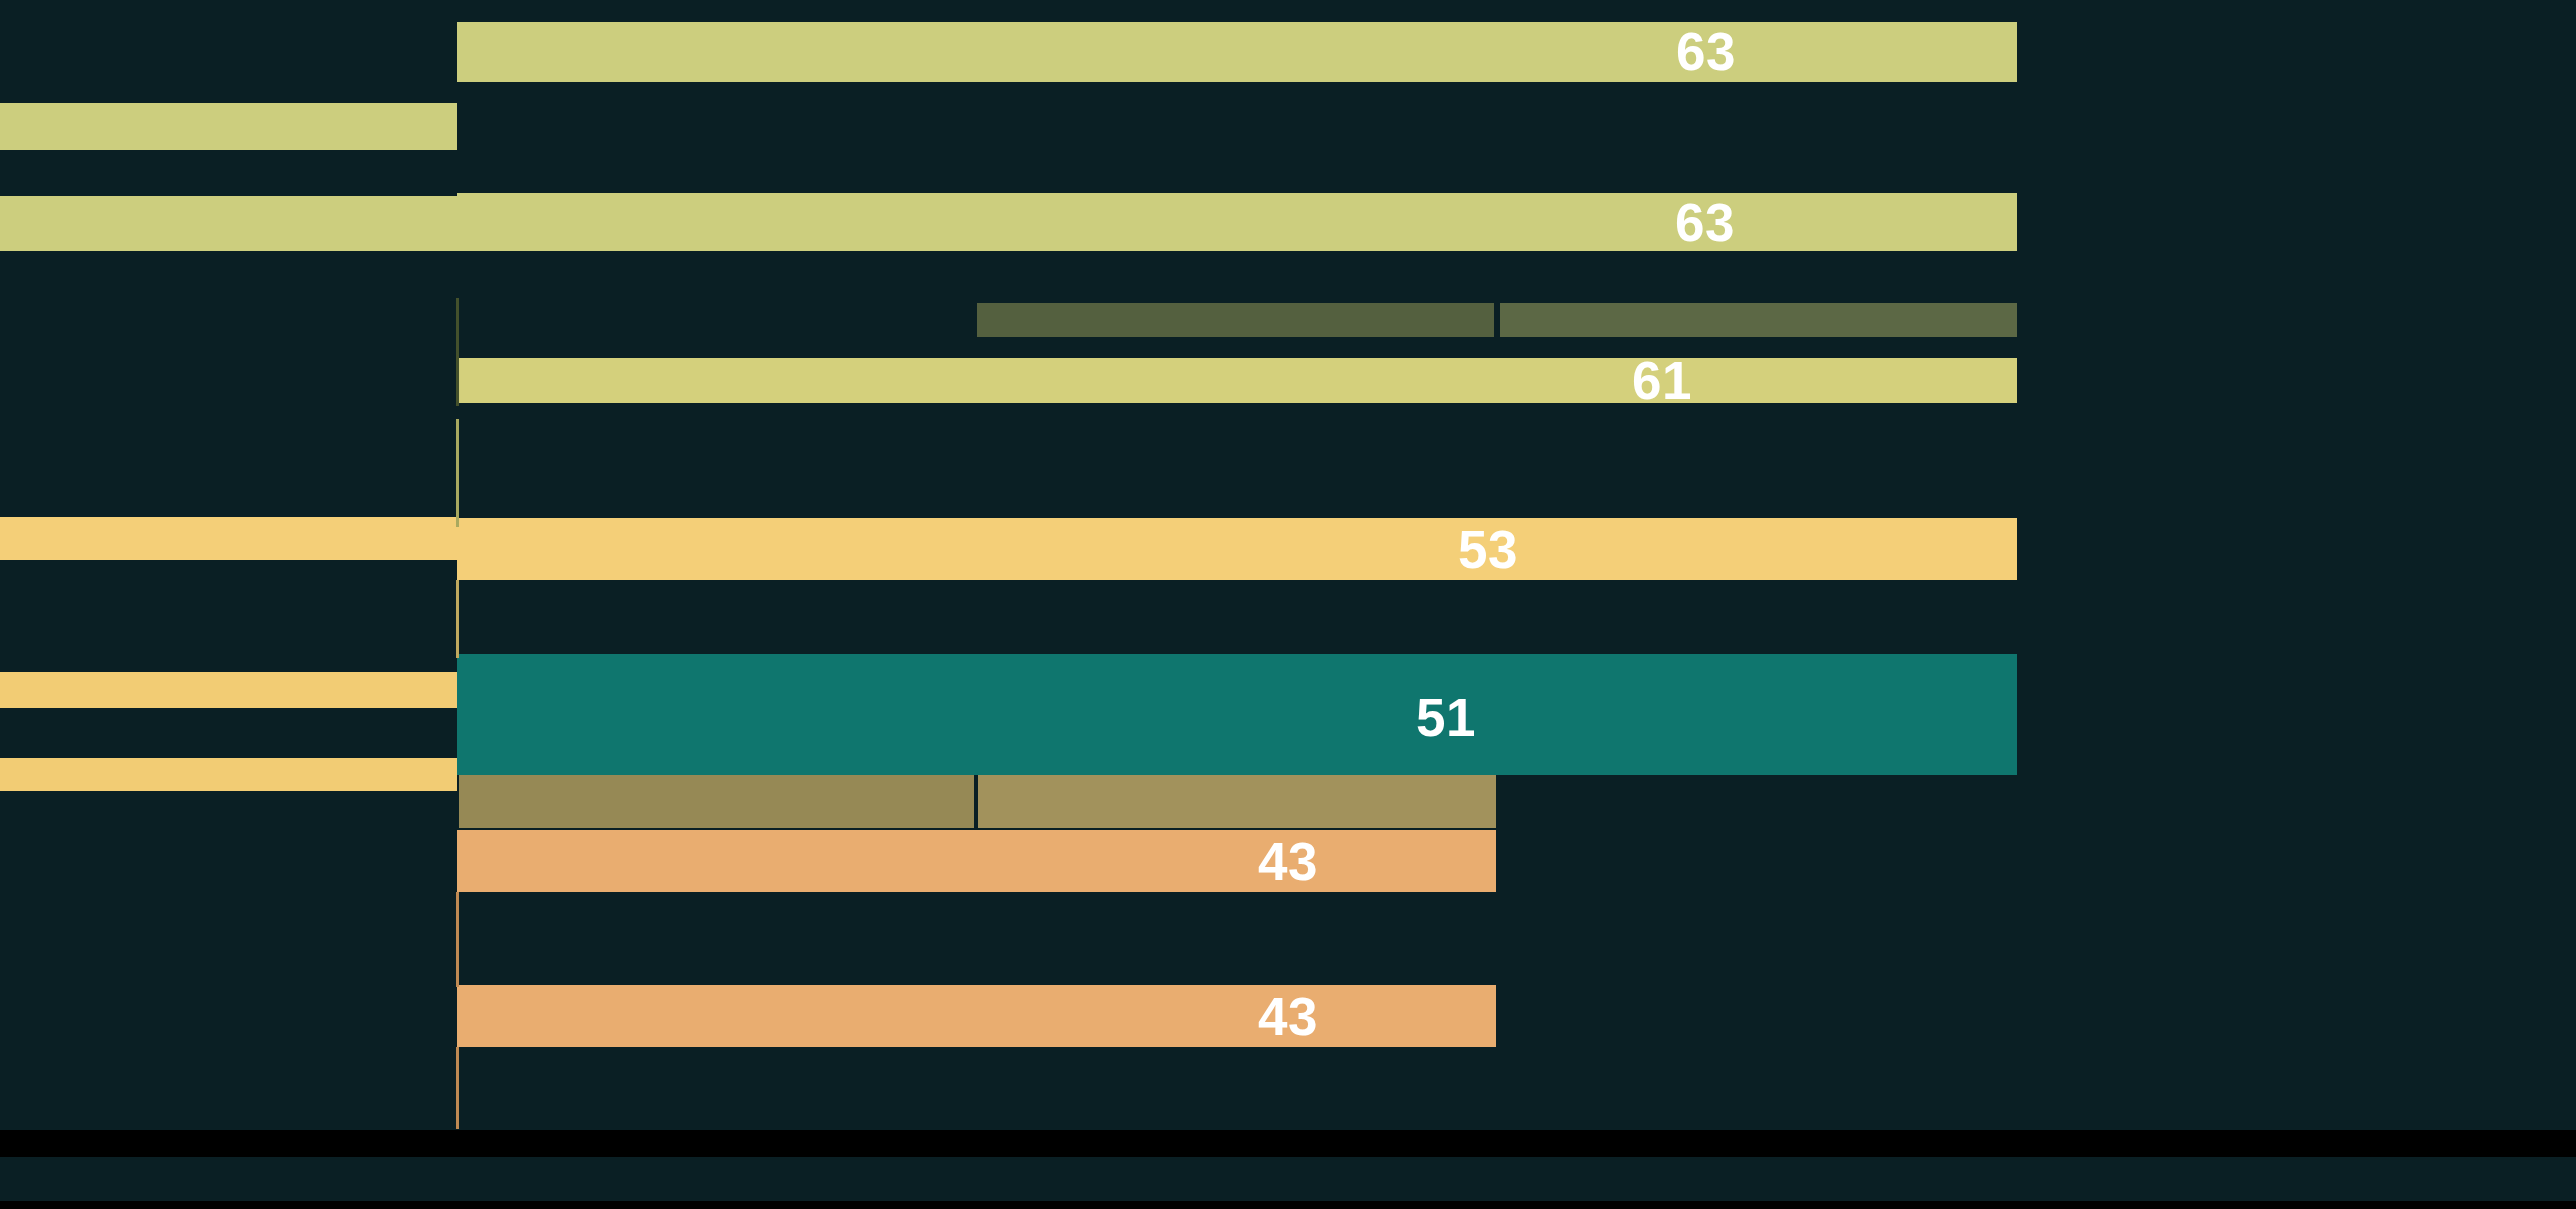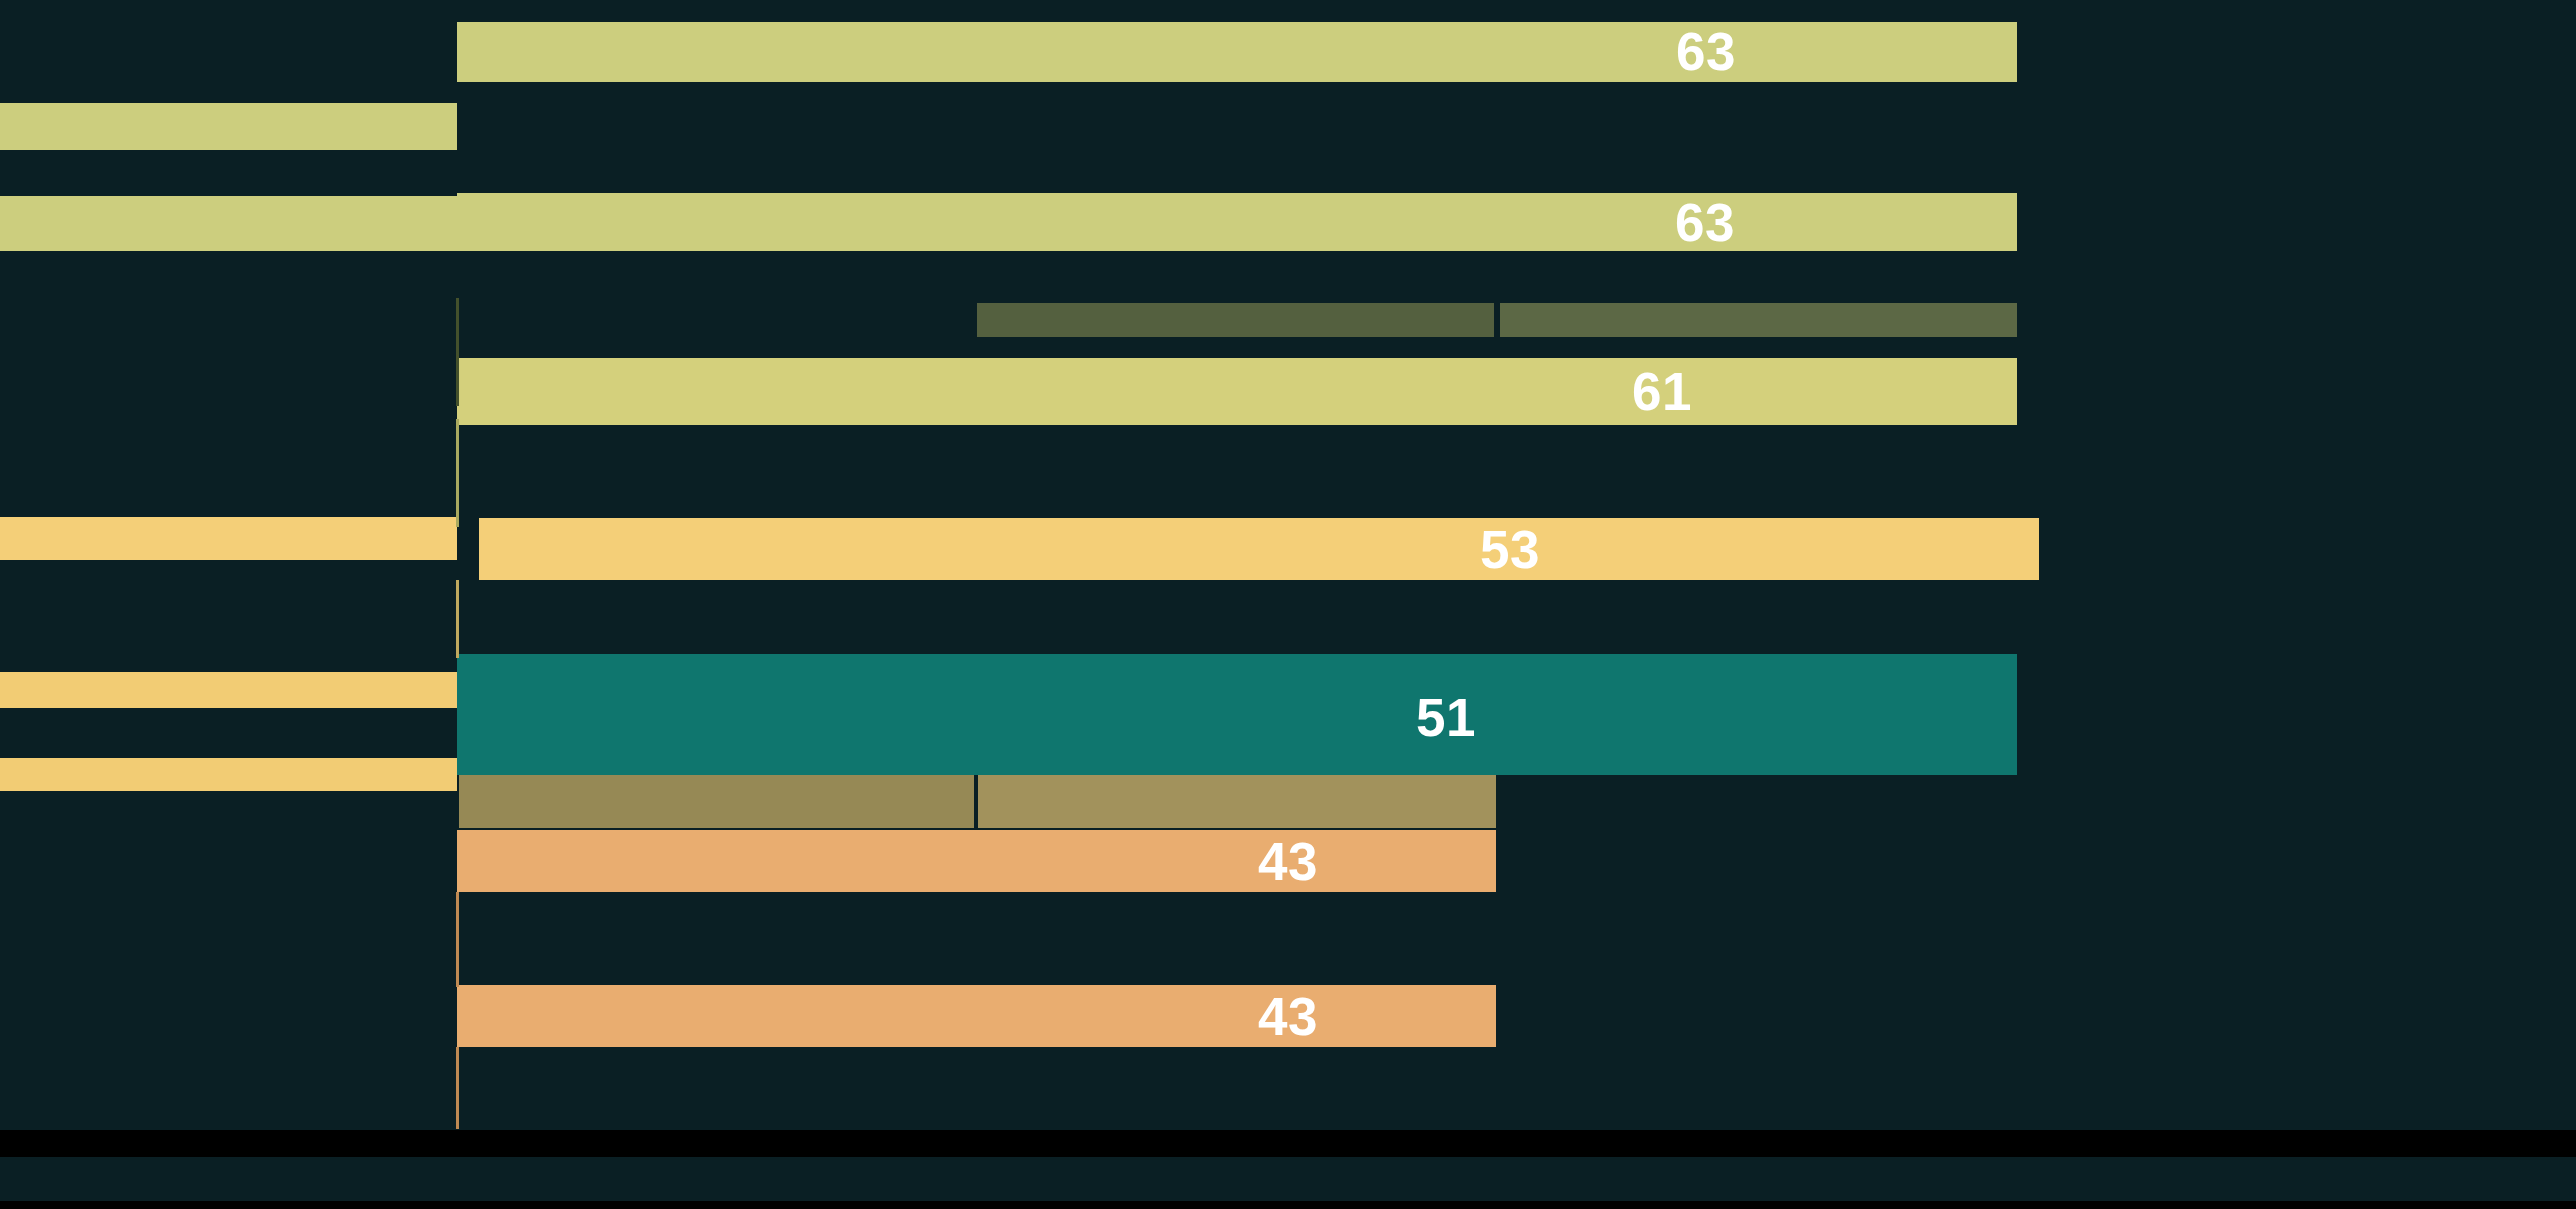--- a/index.html
+++ b/index.html
@@ -105,27 +105,27 @@
 
     <div class="bar" style="left:457px;top:193px;width:1560px;height:58px;background:#ccce7e;">
       <span class="bar-value" style="left:1218px;">63</span>
     </div>
 
     <div class="overlay-seg" style="left:977px;top:303px;width:519px;height:34px;background:#54603f;"></div>
     <div class="overlay-seg" style="left:1500px;top:303px;width:517px;height:34px;background:#5c6845;"></div>
     <div class="seg-divider" style="left:974px;top:303px;height:34px;"></div>
     <div class="seg-divider" style="left:1494px;top:303px;height:34px;"></div>
 
-    <div class="bar" style="left:457px;top:358px;width:1560px;height:67px;background:#d4d07c;">
+    <div class="bar" style="left:457px;top:358px;width:1560px;height:45px;background:#d4d07c;">
       <span class="bar-value" style="left:1175px;">61</span>
     </div>
 
     <div class="axis-line" style="left:456px;top:298px;height:108px;background:#44512c;"></div>
 
-    <div class="bar" style="left:479px;top:518px;width:1560px;height:62px;background:#f4cf78;">
+    <div class="bar" style="left:457px;top:518px;width:1560px;height:62px;background:#f4cf78;">
       <span class="bar-value" style="left:1001px;">53</span>
     </div>
 
     <div class="axis-line" style="left:456px;top:419px;height:108px;background:#a9a95f;"></div>
 
     <div class="bar" style="left:457px;top:654px;width:1560px;height:121px;background:#0f766e;">
       <span class="bar-value" style="left:959px;top:37px;">51</span>
     </div>
 
     <div class="axis-line" style="left:456px;top:580px;height:78px;background:#c0a95e;"></div>

